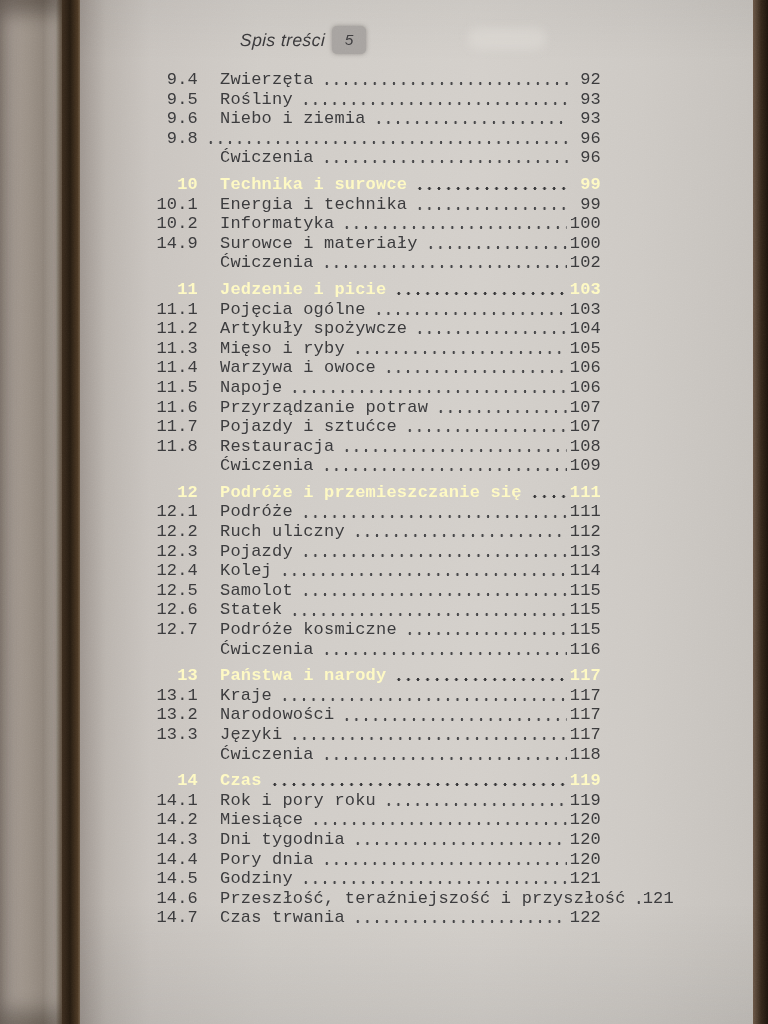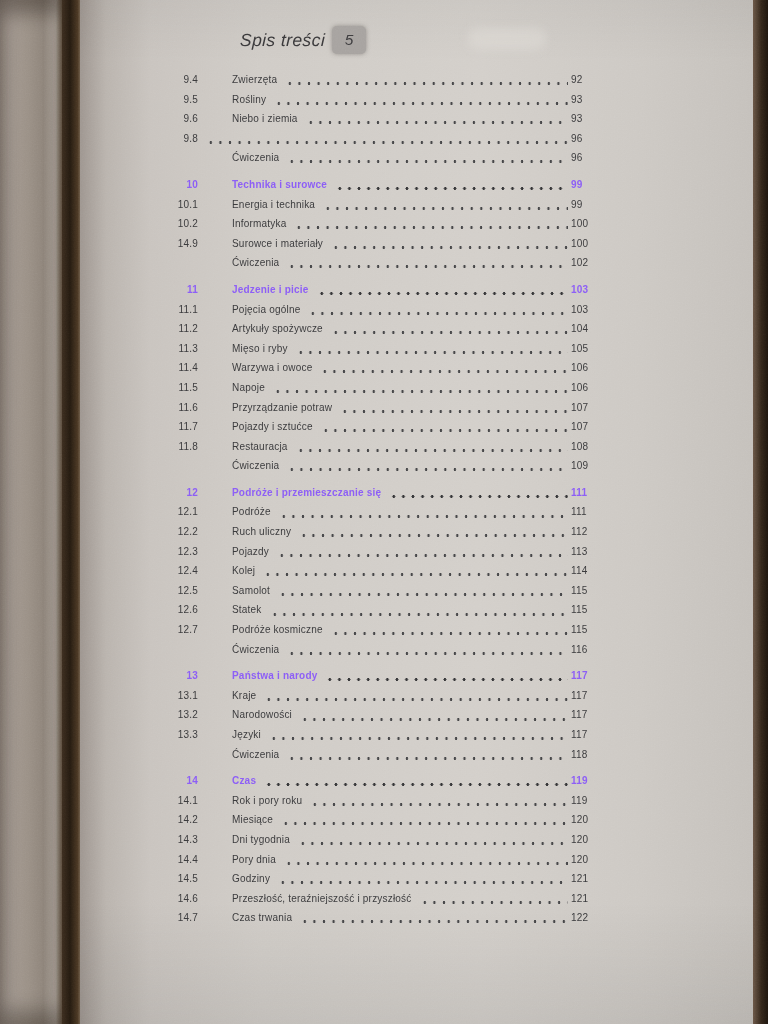--- a/index.html
+++ b/index.html
@@ -53,38 +53,39 @@
     position:absolute; left:468px; top:28px; width:78px; height:22px;
     background:rgba(222,218,214,0.55); border-radius:10px; filter:blur(5px);
   }
 
   .toc {
     position:absolute; left:80px; top:70px; width:673px;
     padding:0 152px 0 72px; box-sizing:border-box;
   }
   .row {
     display:flex; height:19.6px; line-height:19.6px;
-    font-size:10px; color:#39393b; letter-spacing:0.2px;
+    font-size:17px; color:#39393b; letter-spacing:0.2px;
     white-space:nowrap;
+    font-family:Liberation Mono, monospace;
   }
   .row.gap { margin-top:7px; }
-  .row.bold { font-weight:700; color:#8b5cf6; }
+  .row.bold { font-weight:700; color:#fef9c3; }
   .num { flex:none; width:46px; text-align:right; }
-  .title { flex:none; margin-left:34px; }
+  .title { flex:none; margin-left:22px; }
   .dots {
     flex:1; margin:0 3px 0 6px; min-width:8px;
     background-image:radial-gradient(circle, #454547 1.15px, rgba(0,0,0,0) 1.5px);
     background-size:9.6px 3px;
     background-repeat:repeat-x;
     background-position:2px calc(100% - 4.5px);
   }
   .row.bold .dots {
     background-image:radial-gradient(circle, #343436 1.3px, rgba(0,0,0,0) 1.65px);
   }
-  .pg { flex:none; min-width:30px; }
+  .pg { flex:none; min-width:30px; text-align:right; }
 
   .noise {
     position:absolute; inset:0; width:768px; height:1024px;
     opacity:0.20; mix-blend-mode:soft-light; pointer-events:none;
   }
 </style>
 </head>
 <body>
 
 <div class="scene">

